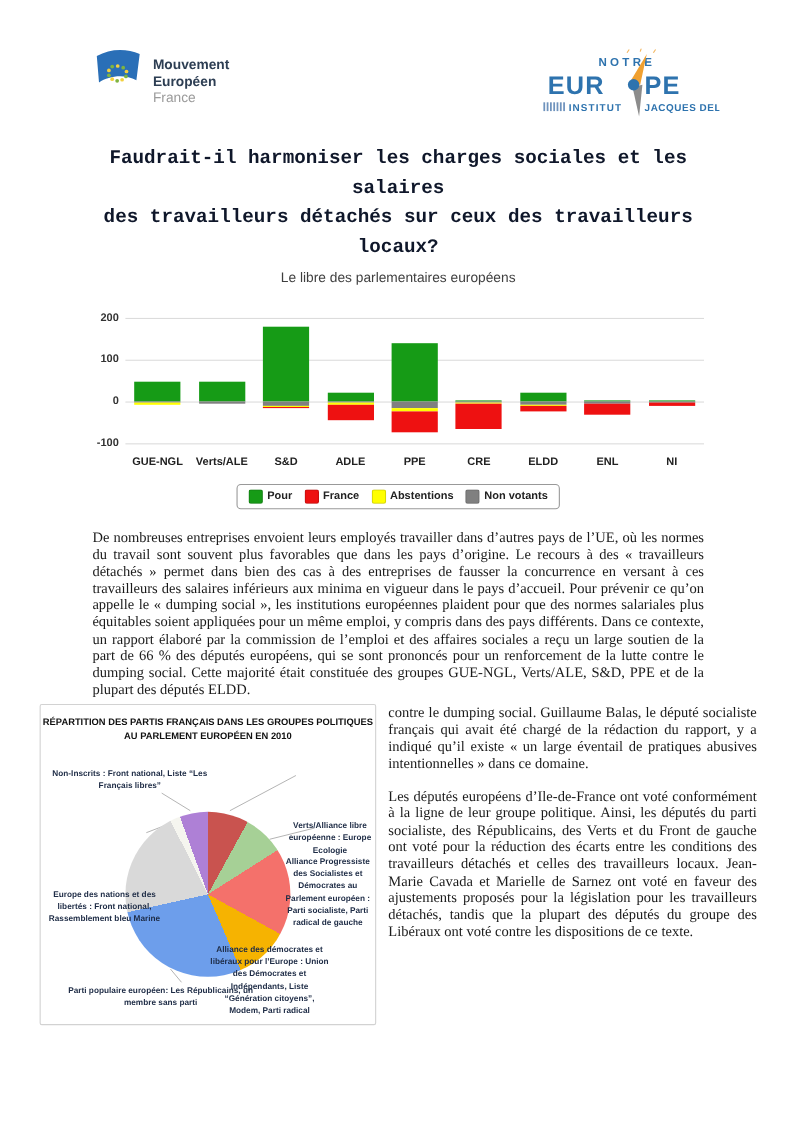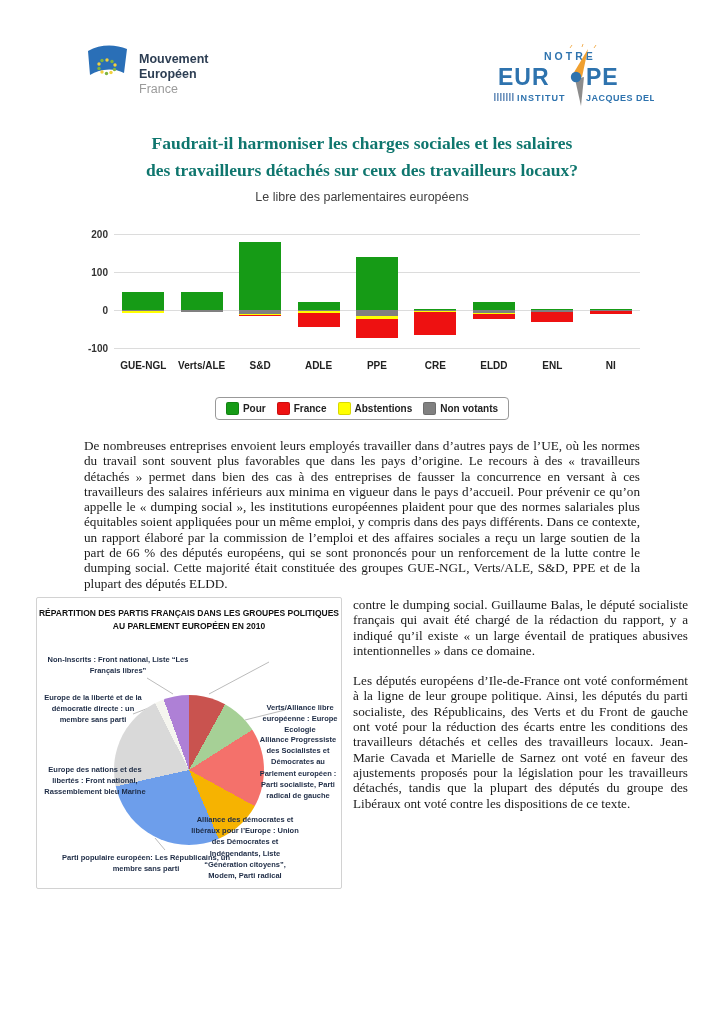--- a/index.html
+++ b/index.html
@@ -7,39 +7,39 @@
         font-family:"Liberation Serif",serif;color:#1a1a1a;}
 
   
   .header{display:flex;justify-content:space-between;align-items:flex-start;padding:44px 70px 0 84px;}
   .logo-left{display:flex;align-items:flex-start;gap:9px;}
   .logo-left-text{font-family:"Liberation Sans",sans-serif;font-weight:bold;font-size:12.5px;
                   line-height:1.18;color:#2d3e53;padding-top:8px;}
   .logo-left-text .fr{color:#9b9b9b;font-weight:normal;}
 
   
-  .title{font-family:Liberation Serif, serif;font-weight:bold;font-size:17.5px;line-height:27px;
-         text-align:center;color:#0f766e;margin:18px 60px 0;}
+  .title{font-family:Liberation Mono, monospace;font-weight:bold;font-size:17.5px;line-height:27px;
+         text-align:center;color:#0f172a;margin:18px 60px 0;}
   .subtitle{font-family:"Liberation Sans",sans-serif;font-size:12.5px;color:#3f3f3f;text-align:center;margin-top:6px;}
 
   
   .chart{margin:30px 84px 0;}
   .plot{position:relative;height:114px;margin-left:30px;}
   .gridline{position:absolute;left:0;right:0;height:1px;background:#dcdcdc;}
   .ylab{position:absolute;left:-32px;width:26px;text-align:right;transform:translateY(-50%);
         font-family:"Liberation Sans",sans-serif;font-weight:bold;font-size:10px;color:#333;}
   .slots{position:absolute;left:0;right:0;top:0;bottom:0;display:flex;}
   .slot{flex:1;position:relative;}
   .seg{position:absolute;left:50%;transform:translateX(-50%);width:42px;}
   .xlabels{display:flex;margin-left:30px;margin-top:12px;font-family:"Liberation Sans",sans-serif;
            font-weight:bold;font-size:10px;color:#222;}
   .xlabels div{flex:1;text-align:center;}
   .legend-row{display:flex;justify-content:center;margin-top:14px;}
   .legend-box{display:flex;align-items:center;gap:11px;border:1px solid #999;border-radius:4px;
-              padding:4px 10px;font-family:"Liberation Sans",sans-serif;font-weight:bold;font-size:10px;color:#222;margin-top:12px;}
+              padding:4px 10px;font-family:"Liberation Sans",sans-serif;font-weight:bold;font-size:10px;color:#222;}
   .lg-item{display:inline-flex;align-items:center;}
   .sw{width:11px;height:11px;border-radius:2px;margin-right:4px;display:inline-block;border:1px solid rgba(0,0,0,.15);}
 
   
   .para{margin:18px 84px 0;text-align:justify;font-size:13.2px;line-height:15.3px;}
   .para2intro{margin:7px 84px 0;text-align:justify;font-size:13.2px;line-height:15.3px;}
   .cols{display:flex;gap:11px;margin:6px 36px 0;align-items:flex-start;}
   .rightcol{flex:1;text-align:justify;font-size:13.2px;line-height:15.3px;}
   .rightcol p{margin:0 0 15px;}
 
@@ -245,21 +245,20 @@
           <line x1="96" y1="116" x2="122" y2="106"></line>
           <line x1="110" y1="80" x2="136" y2="96"></line>
         </g>
       </svg>
       <div class="pie" id="pie-circle" style="background: conic-gradient(rgb(201, 83, 79) 0%, rgb(201, 83, 79) 8%, rgb(166, 208, 150) 8%, rgb(166, 208, 150) 16%, rgb(244, 113, 107) 16%, rgb(244, 113, 107) 33%, rgb(246, 179, 1) 33%, rgb(246, 179, 1) 43.5%, rgb(109, 158, 235) 43.5%, rgb(109, 158, 235) 71.5%, rgb(217, 217, 217) 71.5%, rgb(217, 217, 217) 92.5%, rgb(245, 245, 239) 92.5%, rgb(245, 245, 239) 94.5%, rgb(174, 128, 214) 94.5%, rgb(174, 128, 214) 100%);"></div>
       <div class="plabel pl1">Verts/Alliance libre européenne : Europe Ecologie</div>
       <div class="plabel pl2">Alliance Progressiste des Socialistes et Démocrates au Parlement européen : Parti socialiste, Parti radical de gauche</div>
       <div class="plabel pl3">Alliance des démocrates et libéraux pour l’Europe : Union des Démocrates et Indépendants, Liste “Génération citoyens”, Modem, Parti radical</div>
       <div class="plabel pl4">Parti populaire européen: Les Républicains, un membre sans parti</div>
       <div class="plabel pl5">Europe des nations et des libertés : Front national, Rassemblement bleu Marine</div>
-      <div class="plabel pl6">Europe de la liberté et de la démocratie directe : un membre sans parti</div>
       <div class="plabel pl7">Non-Inscrits : Front national, Liste “Les Français libres”</div>
     </div>
 
     <div class="rightcol">
       <p>contre le dumping social. Guillaume Balas, le député socialiste français qui avait été chargé de la rédaction du rapport, y a indiqué qu’il existe « un large éventail de pratiques abusives intentionnelles » dans ce domaine.</p>
       <p>Les députés européens d’Ile-de-France ont voté conformément à la ligne de leur groupe politique. Ainsi, les députés du parti socialiste, des Républicains, des Verts et du Front de gauche ont voté pour la réduction des écarts entre les conditions des travailleurs détachés et celles des travailleurs locaux. Jean-Marie Cavada et Marielle de Sarnez ont voté en faveur des ajustements proposés pour la législation pour les travailleurs détachés, tandis que la plupart des députés du groupe des Libéraux ont voté contre les dispositions de ce texte.</p>
     </div>
   </div>
 
 </div>

